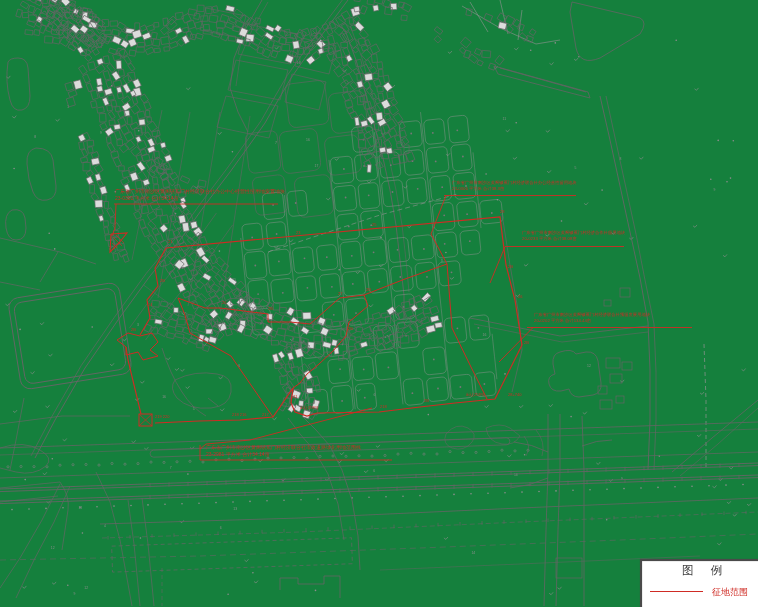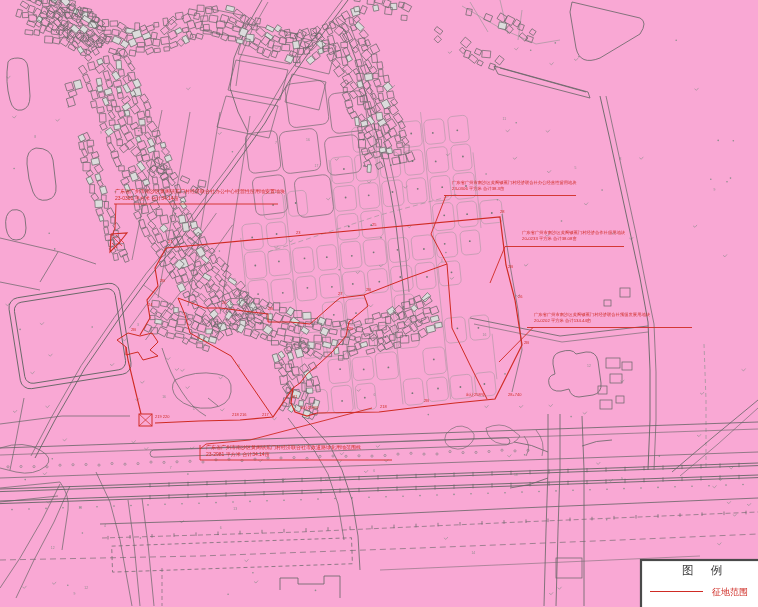--- a/index.html
+++ b/index.html
@@ -1,14 +1,14 @@
 <!DOCTYPE html>
 <html><head><meta charset="utf-8"><style>
 html,body{margin:0;padding:0;background:#fff}
-#map{width:758px;height:607px;position:relative;overflow:hidden;background:#f9a8d4;
+#map{width:758px;height:607px;position:relative;overflow:hidden;background:#15803d;
      font-family:"Liberation Sans",sans-serif;filter:blur(0.38px)}
 </style></head><body>
 
 <div id="map">
 <svg width="758" height="607" viewBox="0 0 758 607" font-family="Liberation Sans, sans-serif">
 
 <path d="M274.2 246.8 l2 1.5 l2 -2.4" stroke="#8d8d8d" stroke-width="0.6" fill="none"></path>
 <path d="M449.9 277.8 l2 1.5 l2 -2.4" stroke="#8d8d8d" stroke-width="0.6" fill="none"></path>
 <path d="M166.3 358.2 l2 1.5 l2 -2.4" stroke="#8d8d8d" stroke-width="0.6" fill="none"></path>
 <path d="M272.5 418.3 l2 1.5 l2 -2.4" stroke="#8d8d8d" stroke-width="0.6" fill="none"></path>

